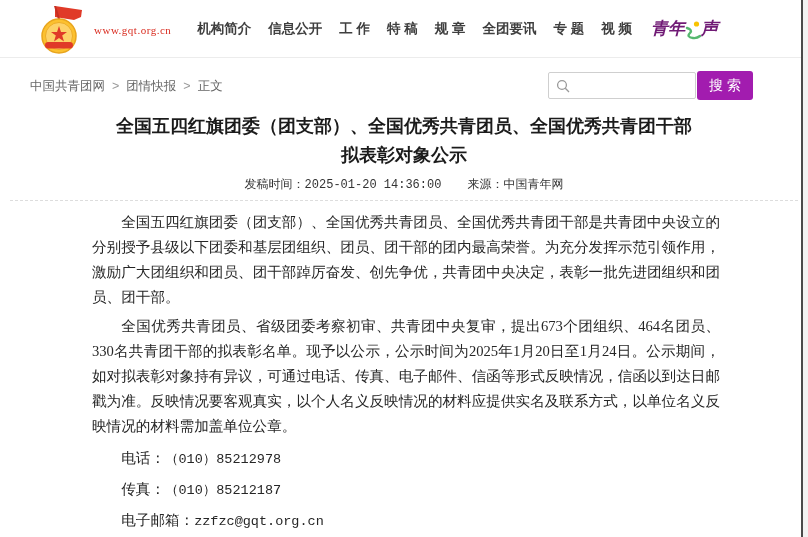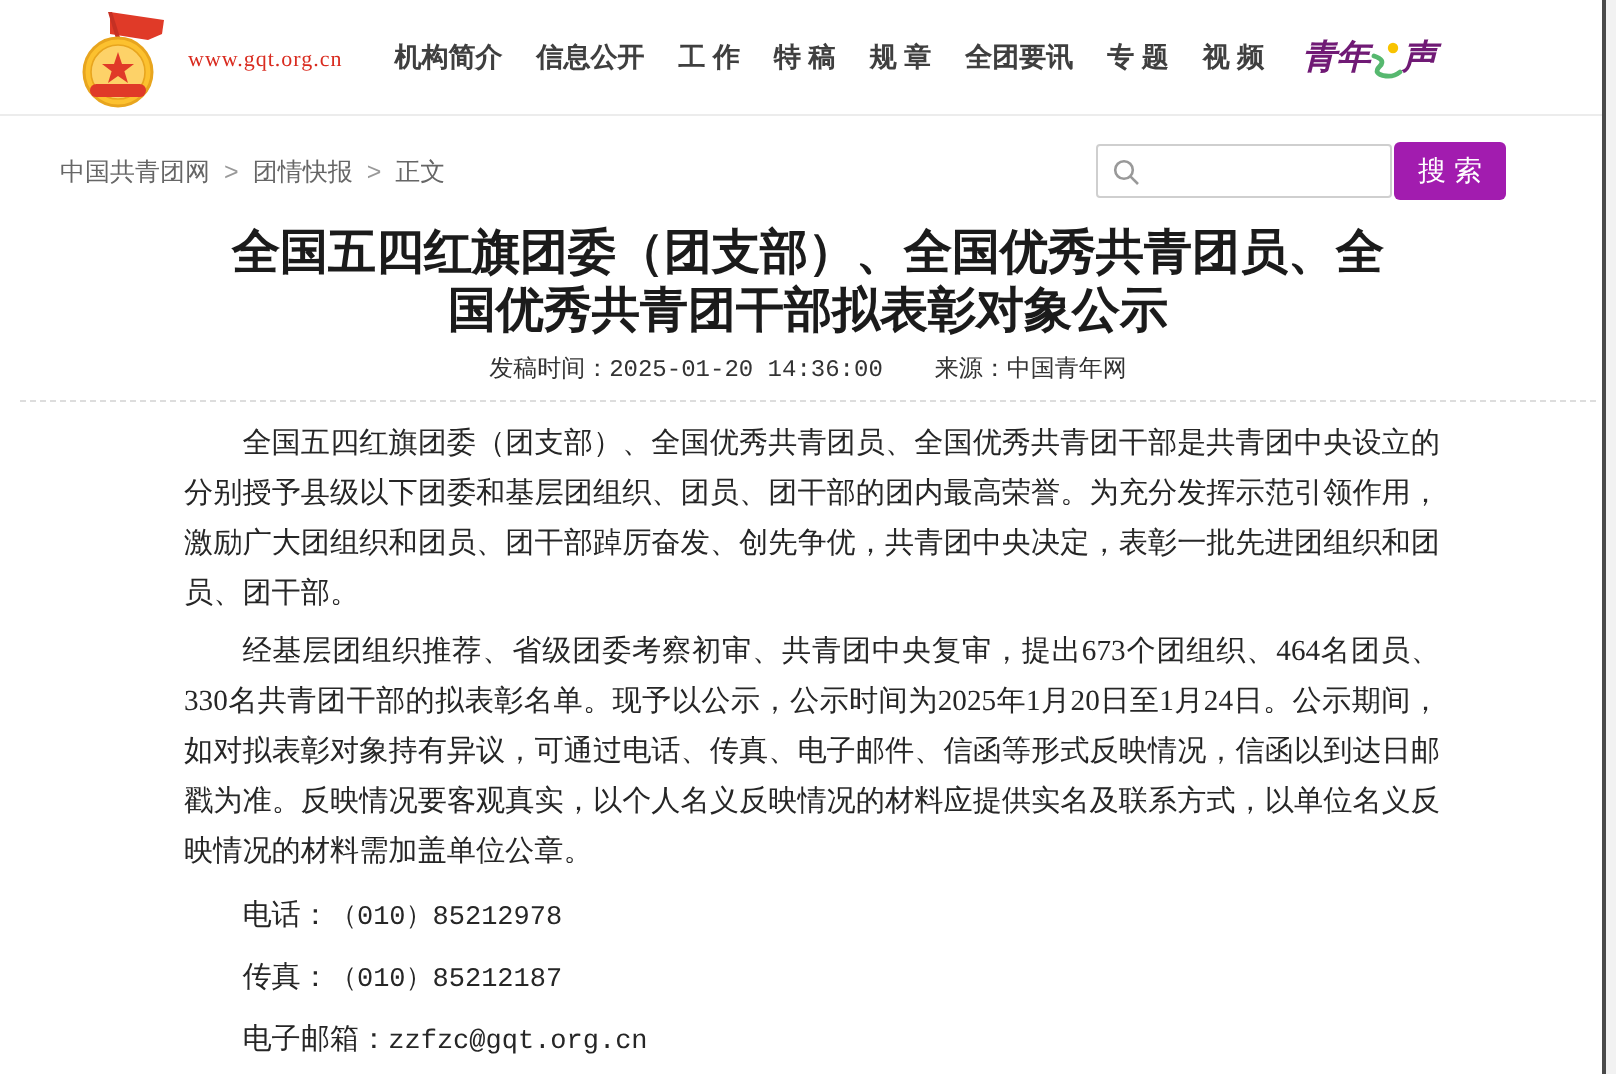--- a/index.html
+++ b/index.html
@@ -32,21 +32,21 @@
   .crumb-row { position: relative; height: 46px; }
   .breadcrumb { position: absolute; left: 30px; top: 20px; font-size: 12.5px; color: #666; }
   .breadcrumb .sep { margin: 0 7px; color: #999; }
   .crumb-link { cursor: pointer; }
   .search-box { position: absolute; left: 548px; top: 14px; width: 148px; height: 27px; border: 1px solid #cfcfcf; border-radius: 2px; background: #fff; display: flex; align-items: center; padding-left: 7px; }
   .search-box svg { flex: 0 0 auto; }
   .search-input { border: none; outline: none; width: 110px; height: 22px; margin-left: 5px; font-size: 12px; }
   .search-btn { position: absolute; left: 697px; top: 13px; width: 56px; height: 29px; background: #a21caf; color: #fff; border: none; border-radius: 3px; font-size: 14px; letter-spacing: 4px; padding-left: 4px; cursor: pointer; font-family: inherit; }
 
   
-  .article-title { max-width: 588px; margin: 8px auto 0; font-size: 24px; line-height: 29px; font-weight: 700; color: #1b1b1b; text-align: center; }
+  .article-title { max-width: 588px; margin: 8px auto 0; font-size: 18px; line-height: 29px; font-weight: 700; color: #1b1b1b; text-align: center; }
   .article-meta { margin-top: 6px; text-align: center; font-size: 12px; color: #333; }
   .article-meta .lbl { color: #333; }
   .article-meta .src-lbl { margin-left: 26px; }
   .mono { font-family: "Liberation Mono", "DejaVu Sans Mono", monospace; font-size: 12px; }
   .meta-divider { margin: 7px 10px 0 10px; border-top: 1px dashed #ddd; height: 0; }
 
   .article-body { padding: 9px 88px 0 92px; font-family: "Liberation Serif", "DejaVu Serif", serif; font-size: 14.6px; line-height: 25px; color: #262626; text-align: justify; }
   .article-body p { text-indent: 2em; margin-bottom: 4px; }
 
   .contacts { margin-top: 7px; }
@@ -110,21 +110,21 @@
 <h1 class="article-title">全国五四红旗团委（团支部）、全国优秀共青团员、全国优秀共青团干部拟表彰对象公示</h1>
 
 <div class="article-meta">
   <span class="lbl">发稿时间：</span><span class="mono">2025-01-20 14:36:00</span><span class="lbl src-lbl">来源：</span><span>中国青年网</span>
 </div>
 
 <div class="meta-divider"></div>
 
 <div class="article-body">
   <p>全国五四红旗团委（团支部）、全国优秀共青团员、全国优秀共青团干部是共青团中央设立的分别授予县级以下团委和基层团组织、团员、团干部的团内最高荣誉。为充分发挥示范引领作用，激励广大团组织和团员、团干部踔厉奋发、创先争优，共青团中央决定，表彰一批先进团组织和团员、团干部。</p>
-  <p>经基层团组织推荐、省级团委考察初审、共青团中央复审，提出673个团组织、464名团员、330名共青团干部的拟表彰名单。现予以公示，公示时间为2025年1月20日至1月24日。公示期间，如对拟表彰对象持有异议，可通过电话、传真、电子邮件、信函等形式反映情况，信函以到达日邮戳为准。反映情况要客观真实，以个人名义反映情况的材料应提供实名及联系方式，以单位名义反映情况的材料需加盖单位公章。</p>
+  <p>全国优秀共青团员、省级团委考察初审、共青团中央复审，提出673个团组织、464名团员、330名共青团干部的拟表彰名单。现予以公示，公示时间为2025年1月20日至1月24日。公示期间，如对拟表彰对象持有异议，可通过电话、传真、电子邮件、信函等形式反映情况，信函以到达日邮戳为准。反映情况要客观真实，以个人名义反映情况的材料应提供实名及联系方式，以单位名义反映情况的材料需加盖单位公章。</p>
 
   <div class="contacts">
     <div class="contact-line">
       <span>电话：</span><span class="mono">（010）85212978</span>
     </div>
     <div class="contact-line">
       <span>传真：</span><span class="mono">（010）85212187</span>
     </div>
     <div class="contact-line">
       <span>电子邮箱：</span><span class="mono">zzfzc@gqt.org.cn</span>

